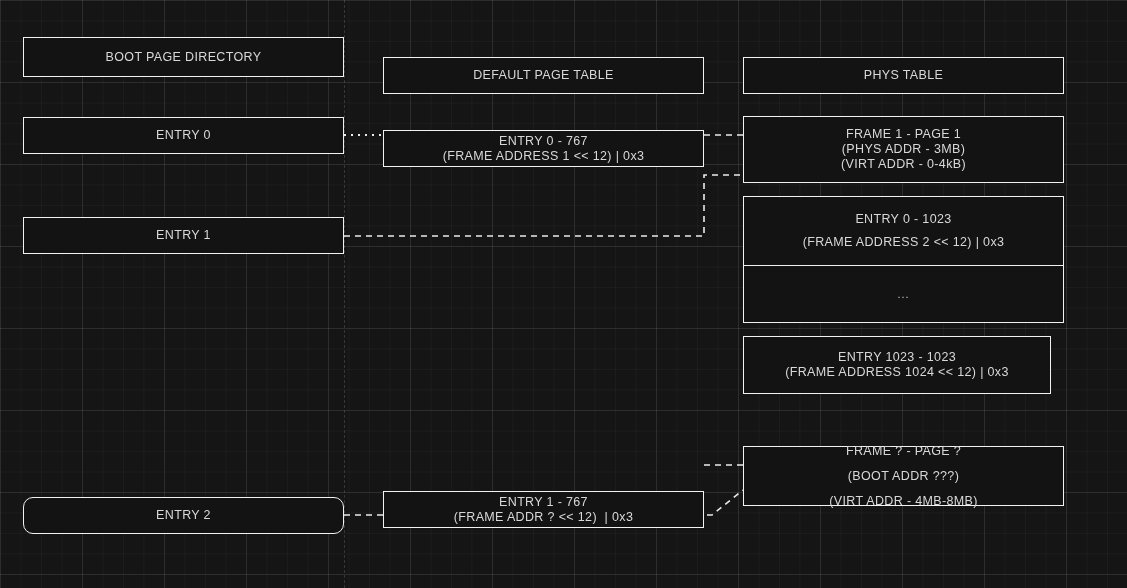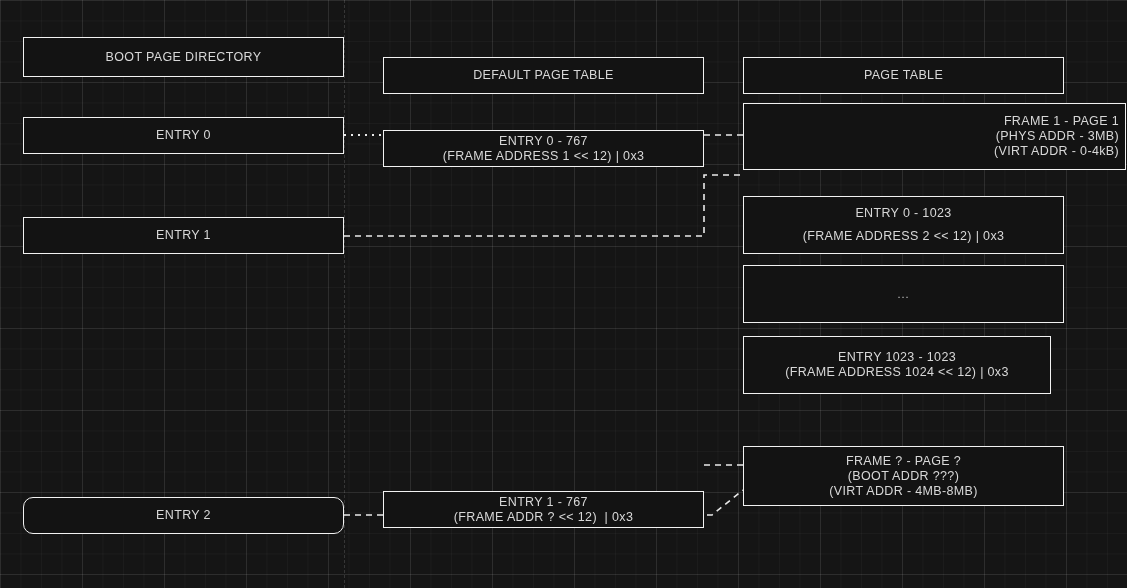--- a/index.html
+++ b/index.html
@@ -116,43 +116,43 @@
     <span class="ln">ENTRY 0 - 767</span>
     <span class="ln">(FRAME ADDRESS 1 &lt;&lt; 12) | 0x3</span>
   </div>
 
   <div class="node" style="left:383px; top:447px; width:321px; height:37px;margin-top:44px;">
     <span class="ln">ENTRY 1 - 767</span>
     <span class="ln">(FRAME ADDR ? &lt;&lt; 12)  | 0x3</span>
   </div>
 
   <div class="node" style="left:743px; top:57px;  width:321px; height:37px;">
-    <span class="ln">PAGE TABLE</span>
+    <span class="ln">PHYS TABLE</span>
   </div>
 
-  <div class="node" style="left:743px; top:103px; width:383px; height:67px;align-items:flex-end;">
+  <div class="node" style="left:743px; top:116px; width:321px; height:67px;">
     <span class="ln">FRAME 1 - PAGE 1</span>
     <span class="ln">(PHYS ADDR - 3MB)</span>
     <span class="ln">(VIRT ADDR - 0-4kB)</span>
   </div>
 
-  <div class="node" style="left:743px; top:196px; width:321px; height:58px;">
+  <div class="node" style="left:743px; top:196px; width:321px; height:70px;">
     <span class="ln">ENTRY 0 - 1023</span>
     <span class="gap"></span>
     <span class="ln">(FRAME ADDRESS 2 &lt;&lt; 12) | 0x3</span>
   </div>
 
   <div class="node" style="left:743px; top:265px; width:321px; height:58px;">
     <span class="ln ellipsis">...</span>
   </div>
 
   <div class="node" style="left:743px; top:336px; width:308px; height:58px;">
     <span class="ln">ENTRY 1023 - 1023</span>
     <span class="ln">(FRAME ADDRESS 1024 &lt;&lt; 12) | 0x3</span>
   </div>
 
-  <div class="node" style="left:743px; top:446px; width:321px; height:60px;">
+  <div class="node" style="left:743px; top:446px; width:321px; height:60px;gap:10px;">
     <span class="ln">FRAME ? - PAGE ?</span>
     <span class="ln">(BOOT ADDR ???)</span>
     <span class="ln">(VIRT ADDR - 4MB-8MB)</span>
   </div>
 
 </div>
 
 </body></html>

